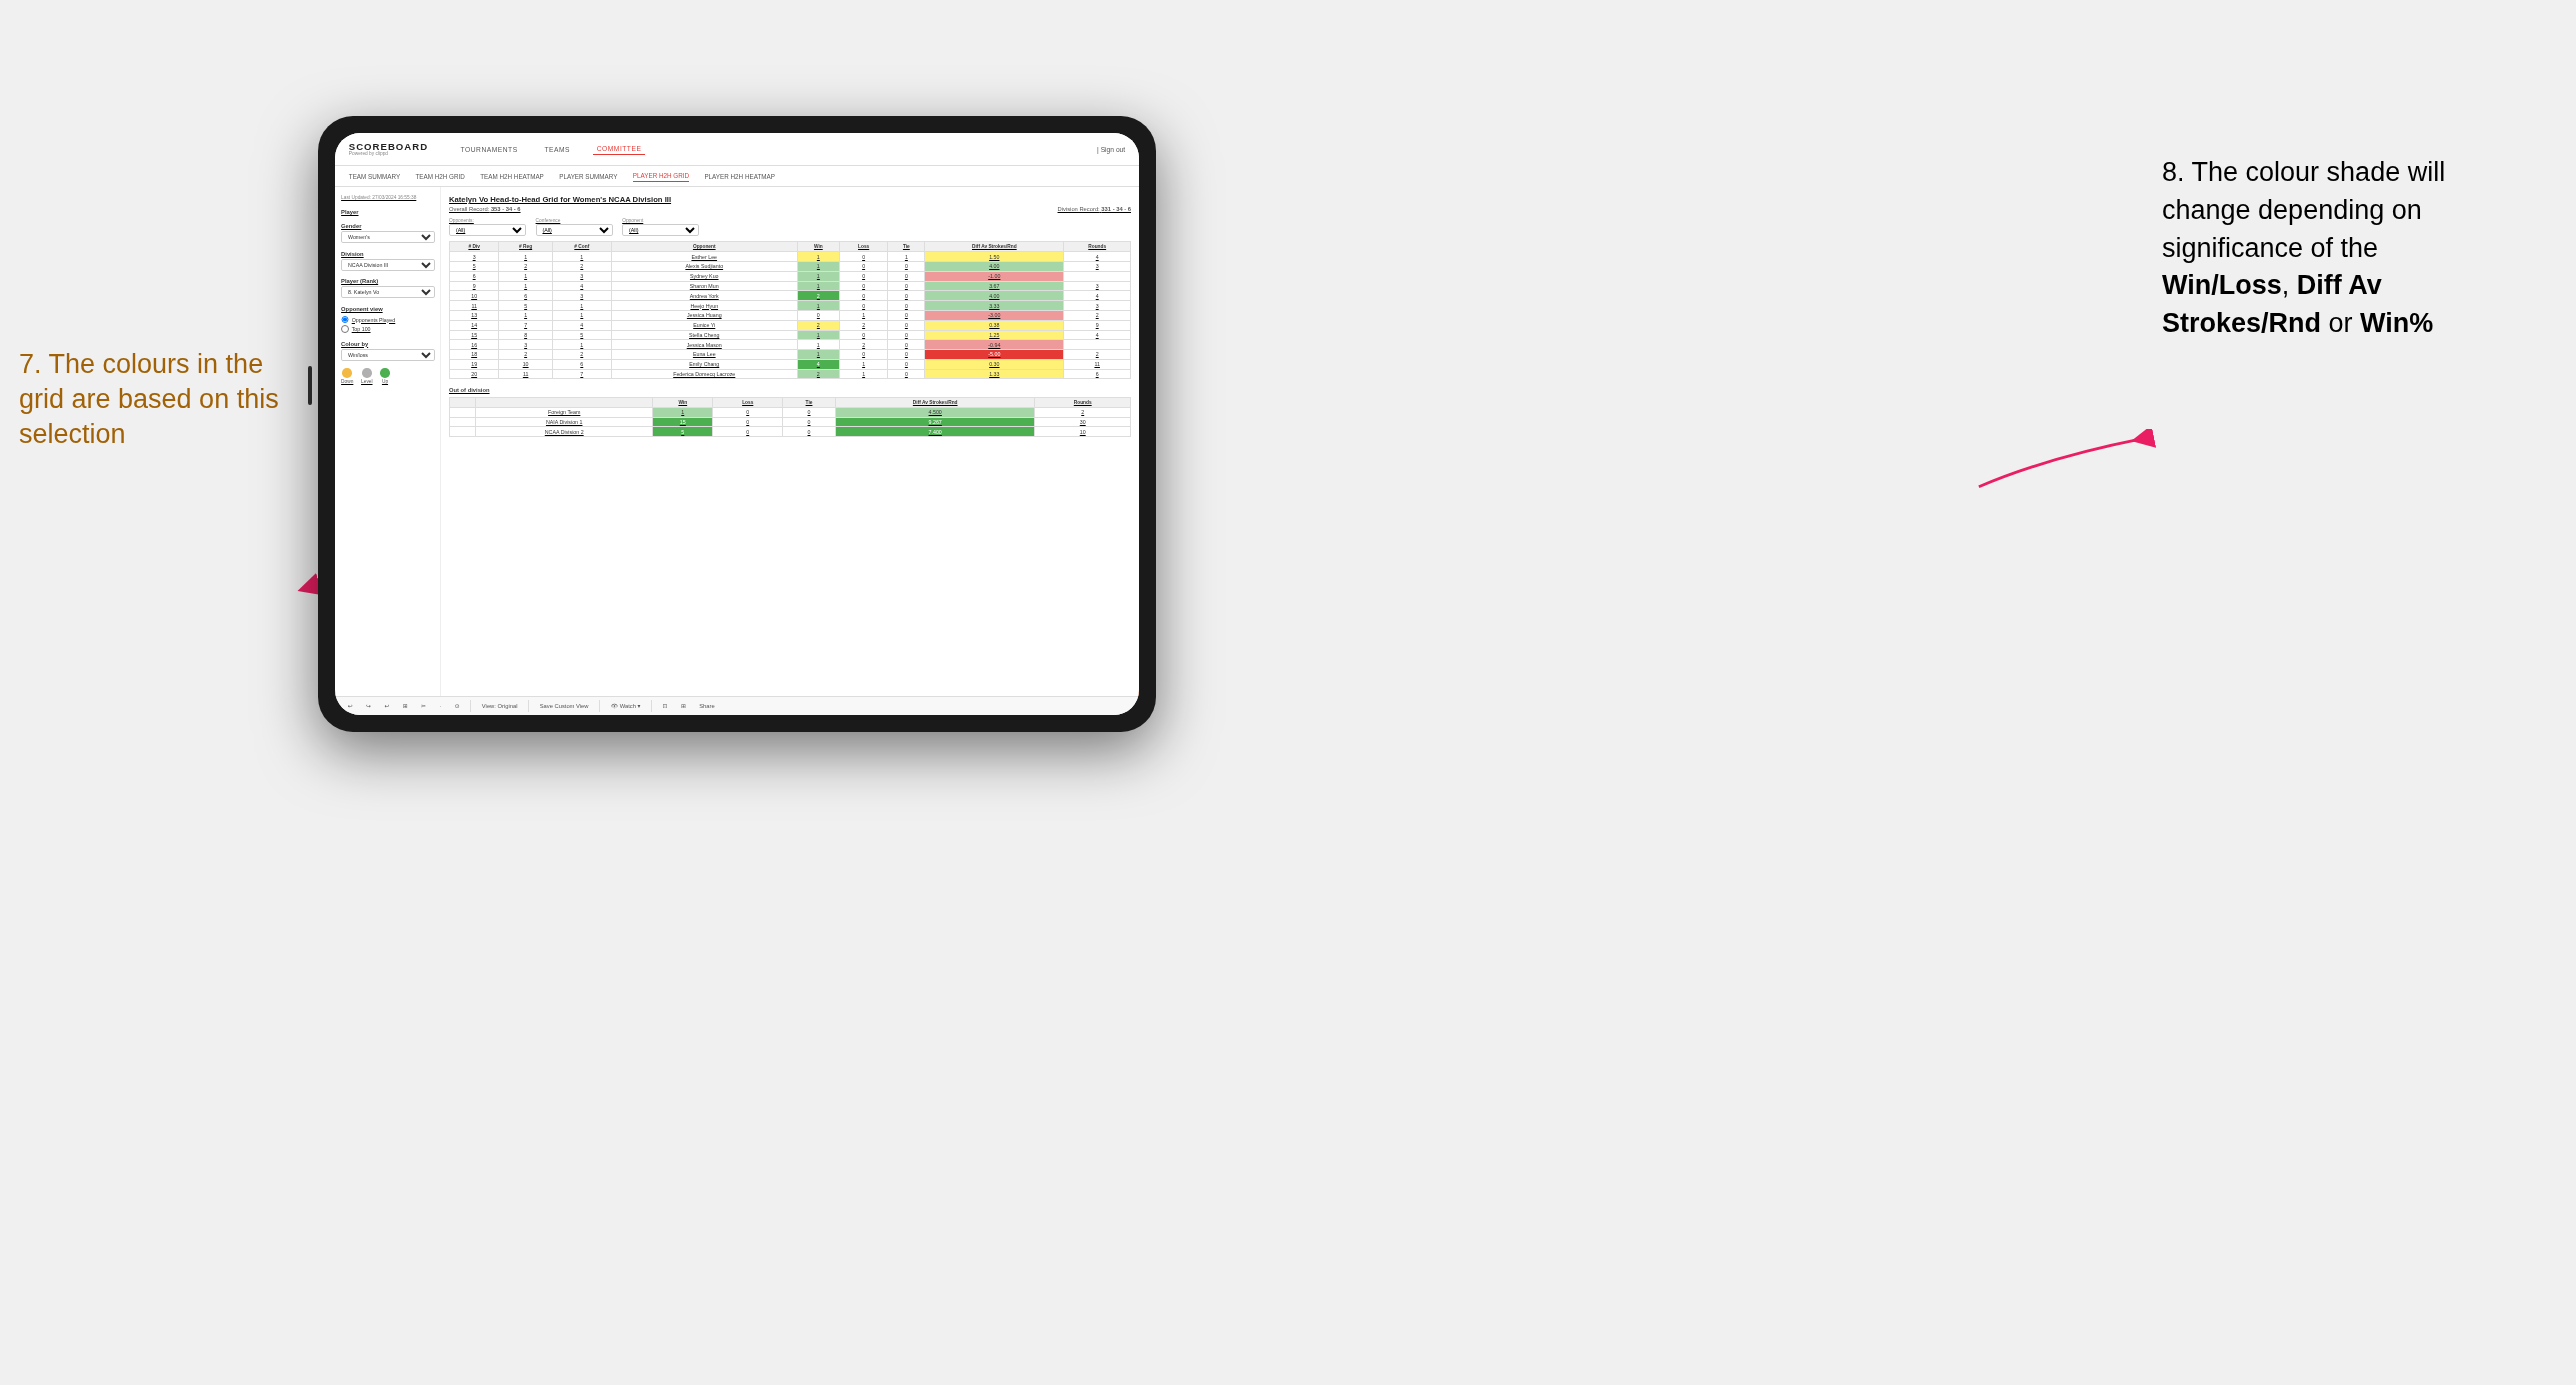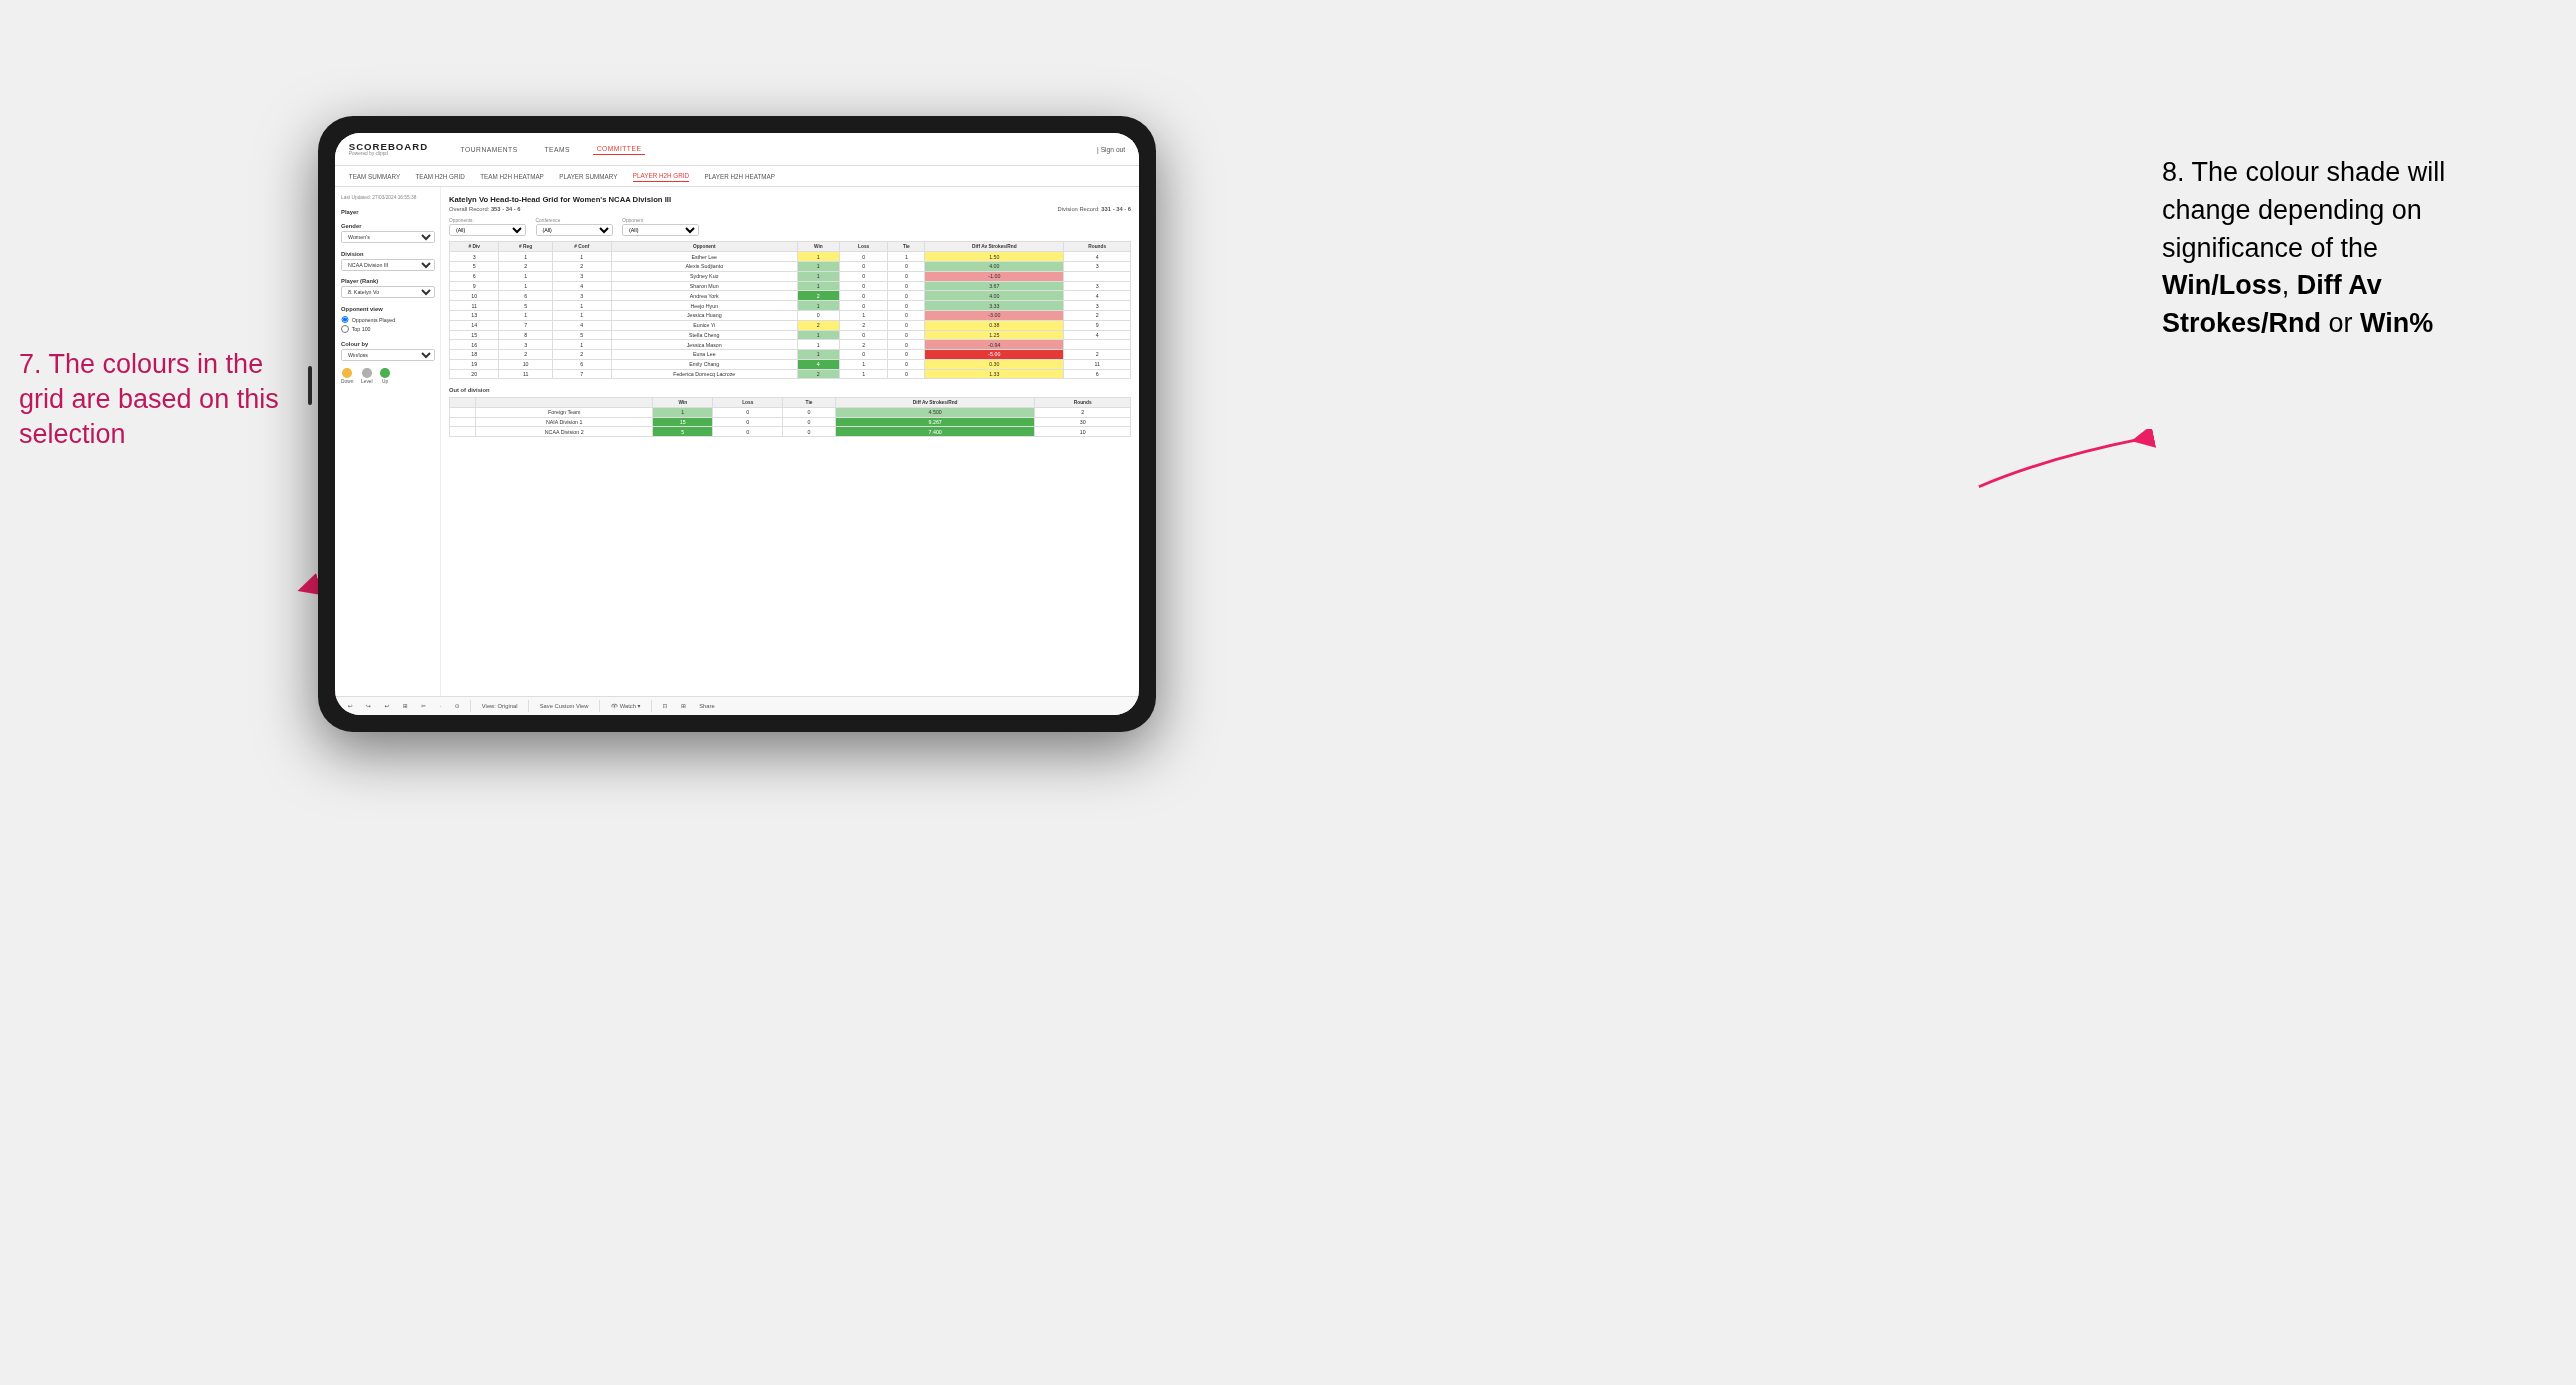--- a/index.html
+++ b/index.html
@@ -109,20 +109,21 @@
       color: #e53935;
       border-bottom: 1.4px solid #e53935;
     }
 
     
     .main-content {
       display: flex;
       flex: 1;
       overflow: hidden;
       background: #c2410c;
+      text-decoration: underline;
     }
 
     
     .sidebar {
       width: 106px;
       background: #fff;
       border-right: 1px solid #eee;
       padding: 7.7px 5.8px;
       font-size: 5.8px;
       flex-shrink: 0;
@@ -315,21 +316,21 @@
       background: #ddd;
     }
 
     
     .annotation-left {
       position: absolute;
       left: 19px;
       top: 347px;
       width: 279px;
       font-size: 27px;
-      color: #be185d;
+      color: #a16207;
       line-height: 1.3;
     }
 
     .annotation-right {
       position: absolute;
       right: 48px;
       top: 154px;
       width: 366px;
       font-size: 27px;
       color: #000;

